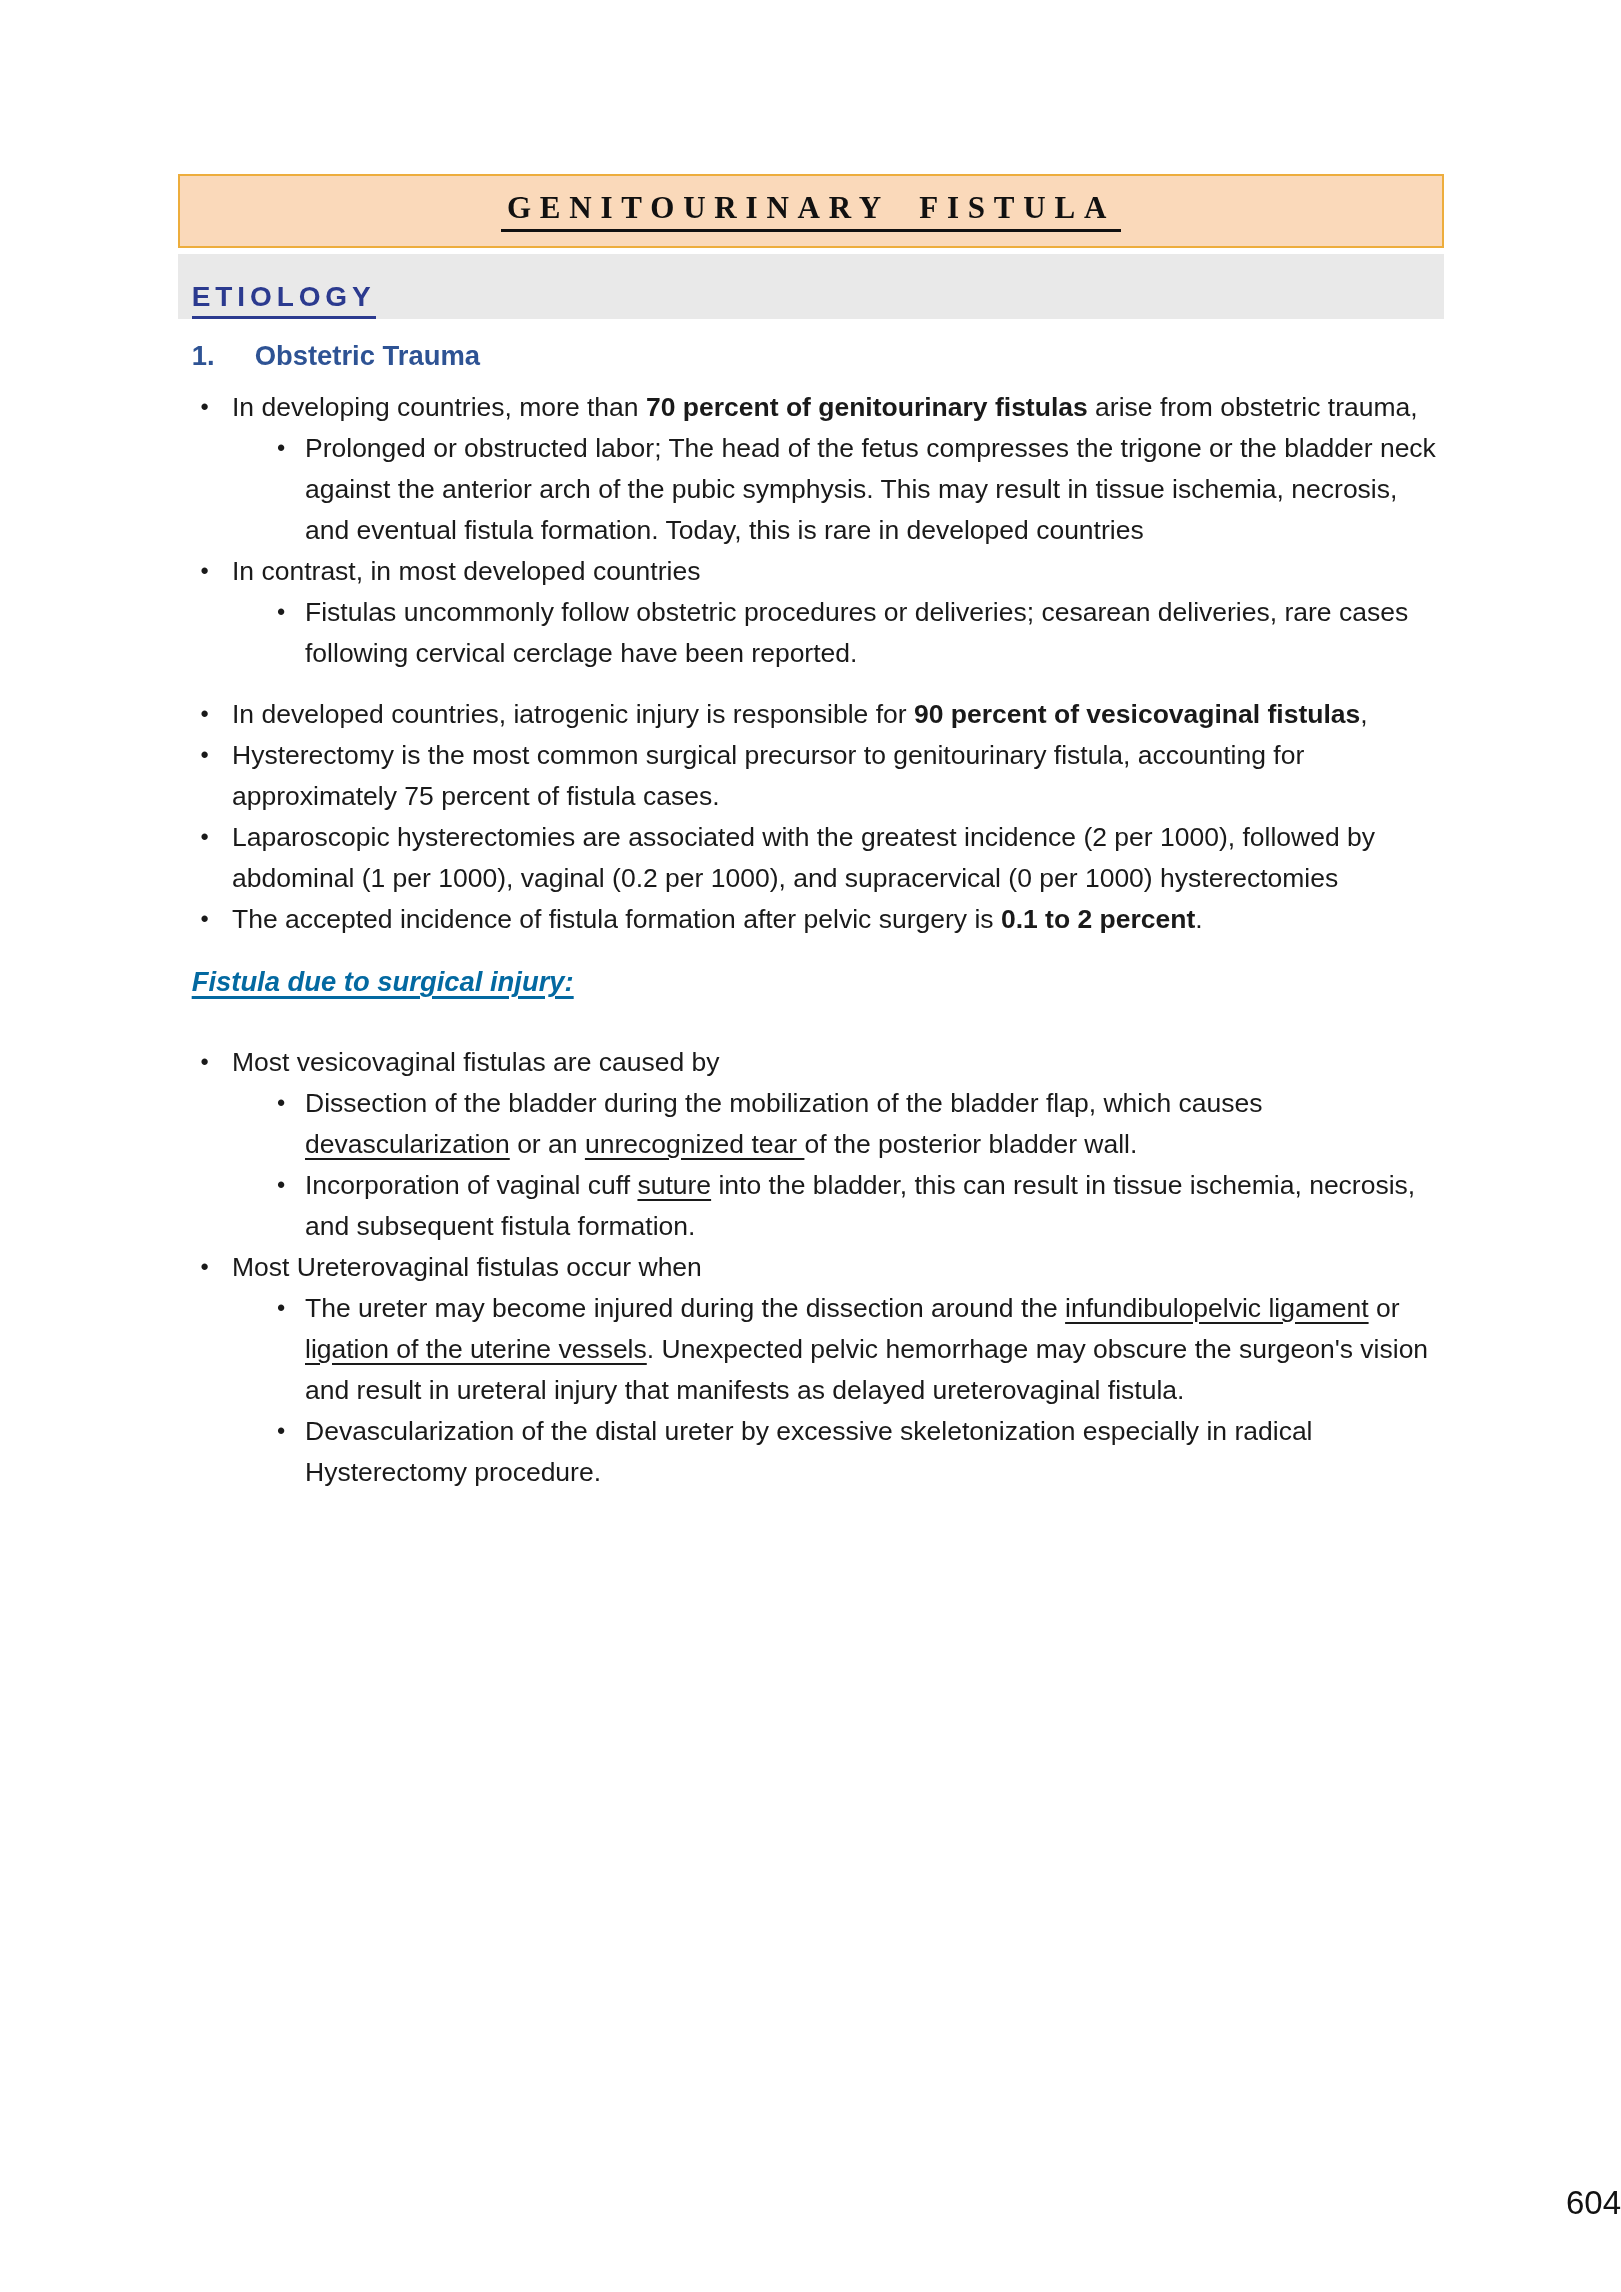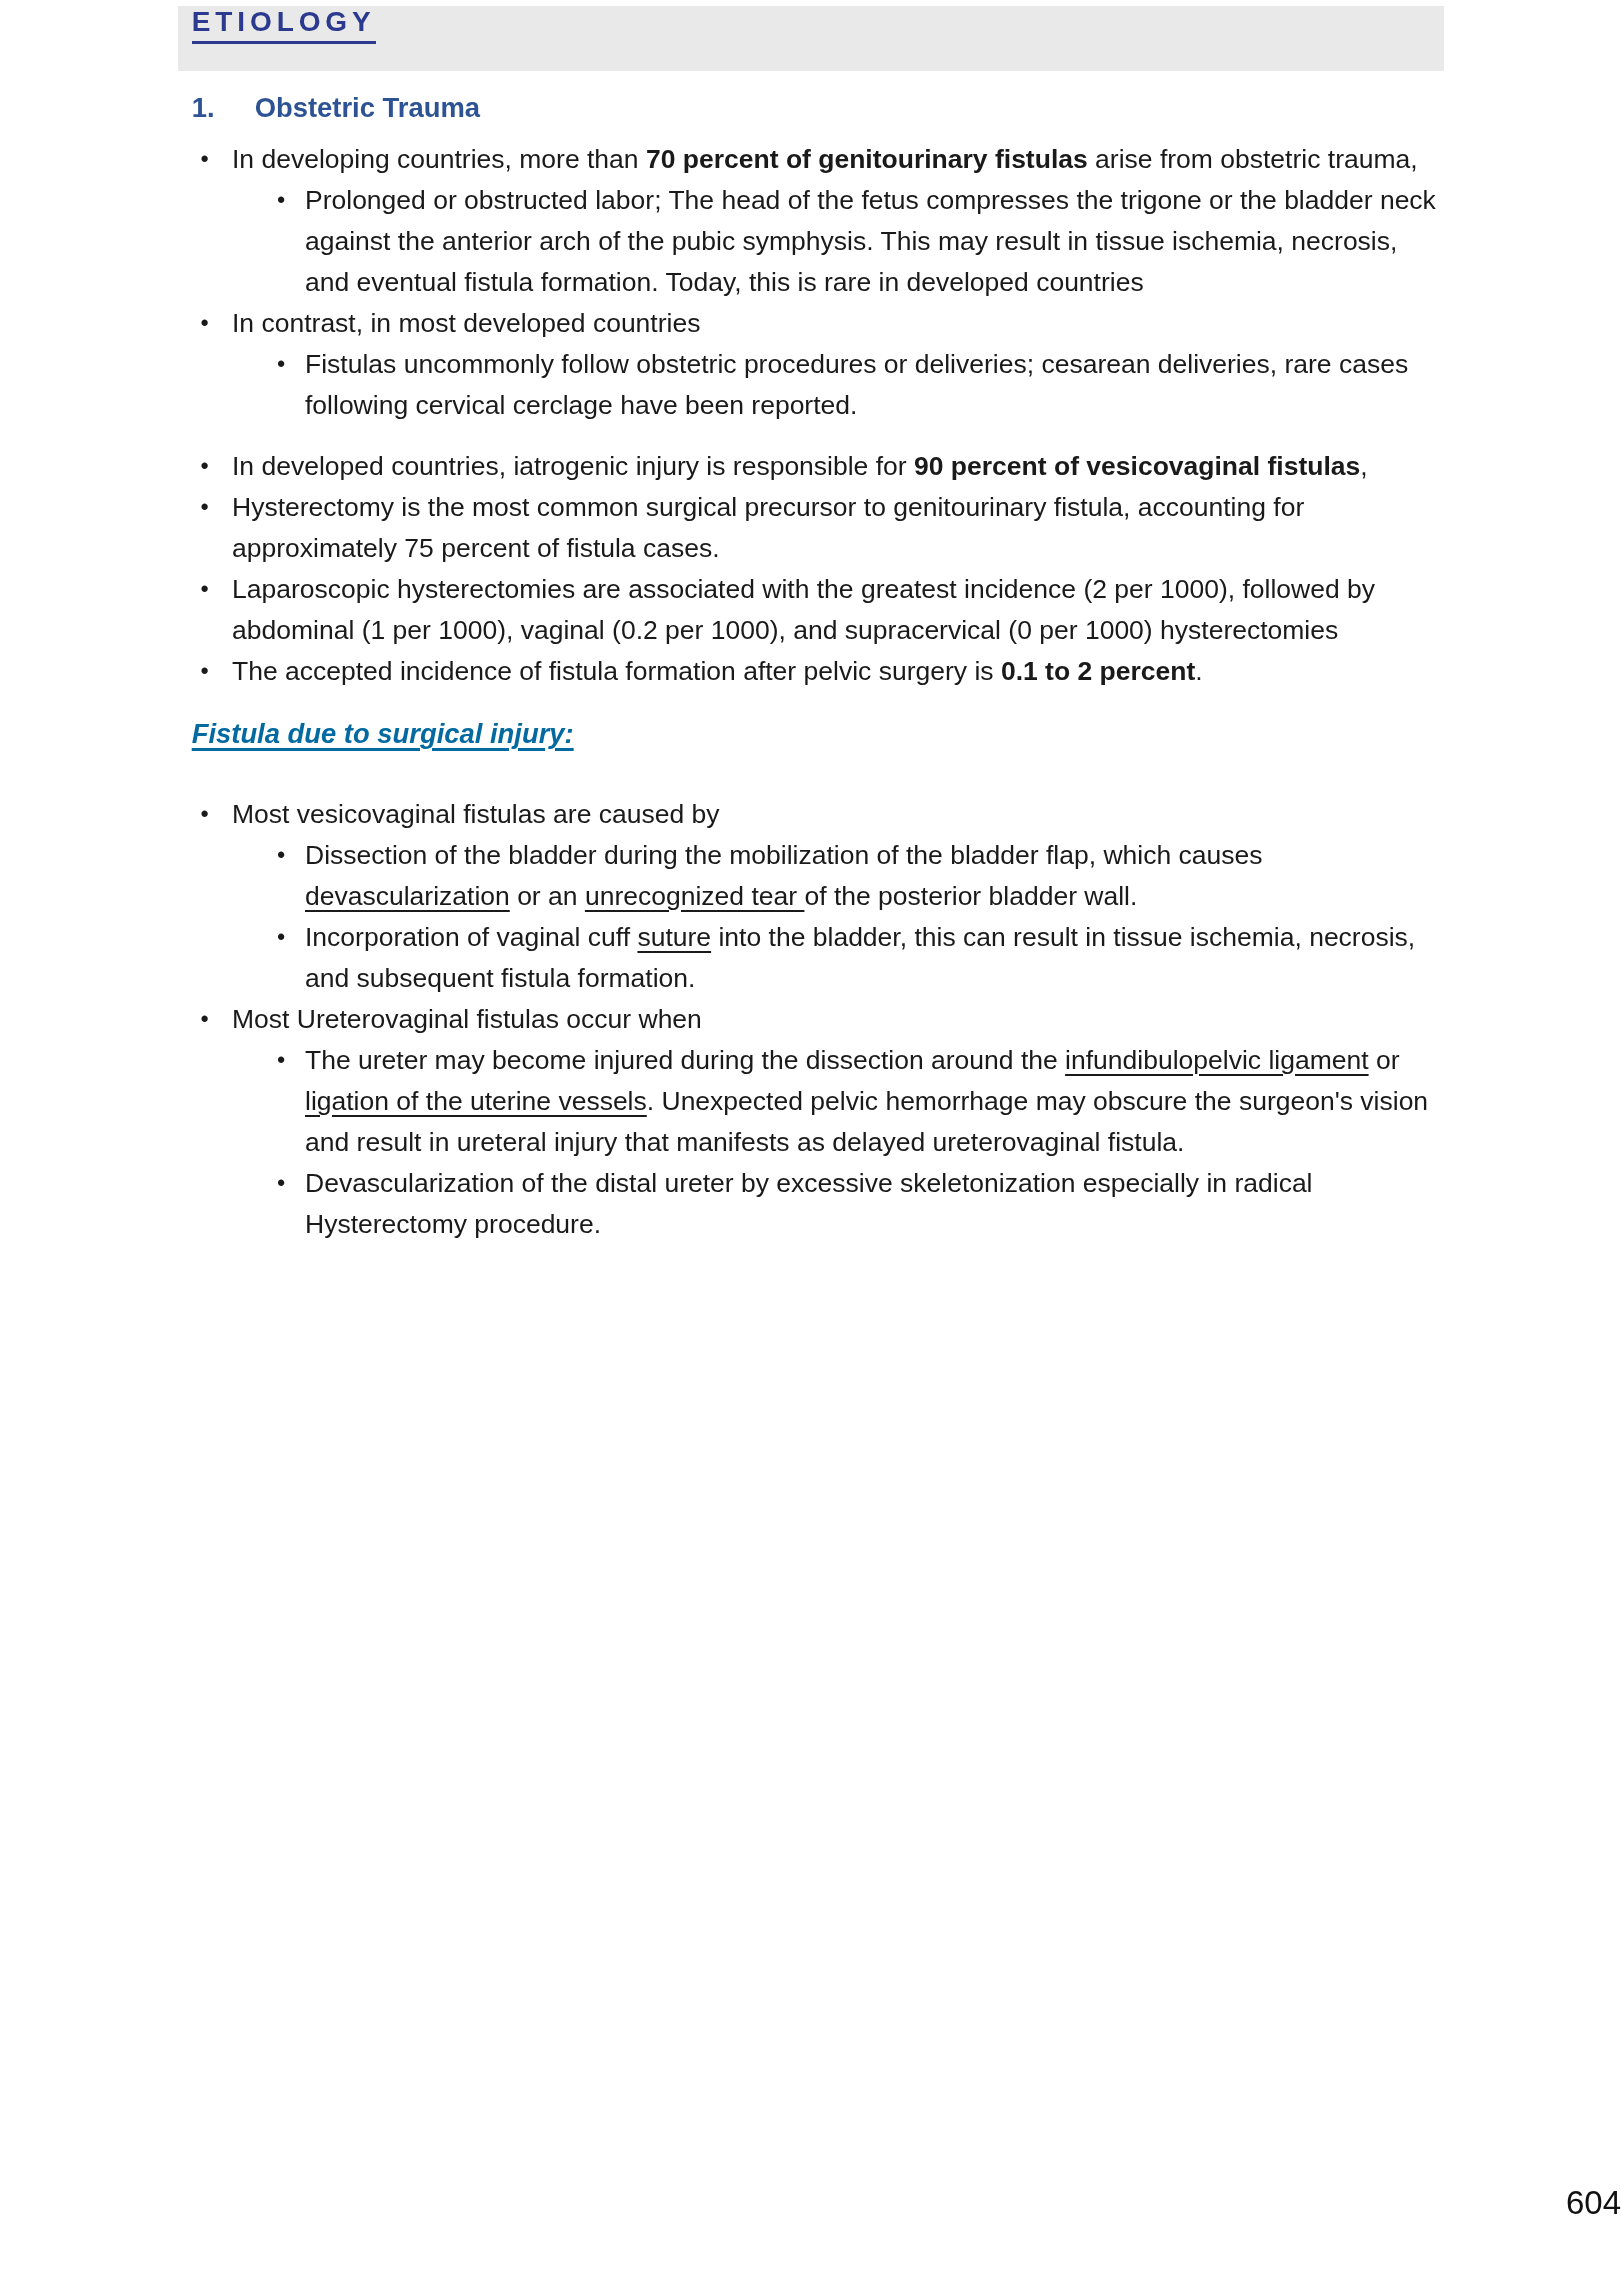--- a/index.html
+++ b/index.html
@@ -35,21 +35,21 @@
     border-bottom:3.9px solid #111111;
     padding:0 5.9px 2.9px 5.9px;
     white-space:nowrap;
   }
   
   .section-band{
     margin-top:5.9px;
     box-sizing:border-box;
     height:65px;
     background:#E9E9E9;
-    display:flex;align-items:flex-start;
+    display:flex;align-items:flex-end;
     padding-left:13.7px;
   }
   .band-text{
     font-size:28px;
     font-weight:bold;
     letter-spacing:4.9px;
     color:#2B3A8F;
     border-bottom:3.9px solid #2B3A8F;
     padding-bottom:2.9px;
     white-space:nowrap;
@@ -116,20 +116,23 @@
     font-size:33px;
     color:#111111;
   }
 </style>
 </head>
 <body>
 
 <div class="page">
   <div class="content">
 
+    <div class="title-box">
+      <span class="title-text">GENITOURINARY FISTULA</span>
+    </div>
 
     <div class="section-band">
       <span class="band-text">ETIOLOGY</span>
     </div>
 
     <div class="num-heading">
       <span class="hnum-wide">1.</span><span>Obstetric Trauma</span>
     </div>
 
     <ul class="list">

